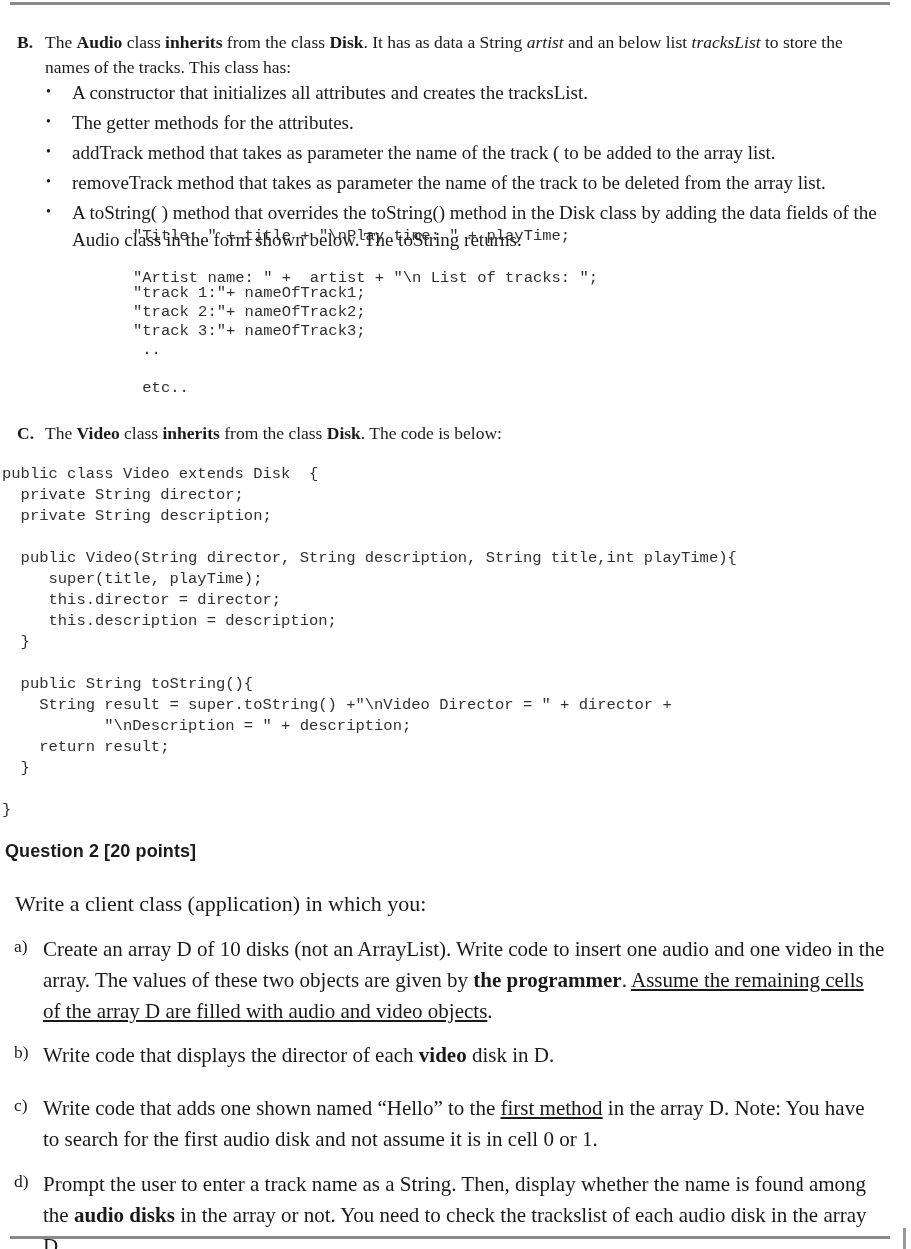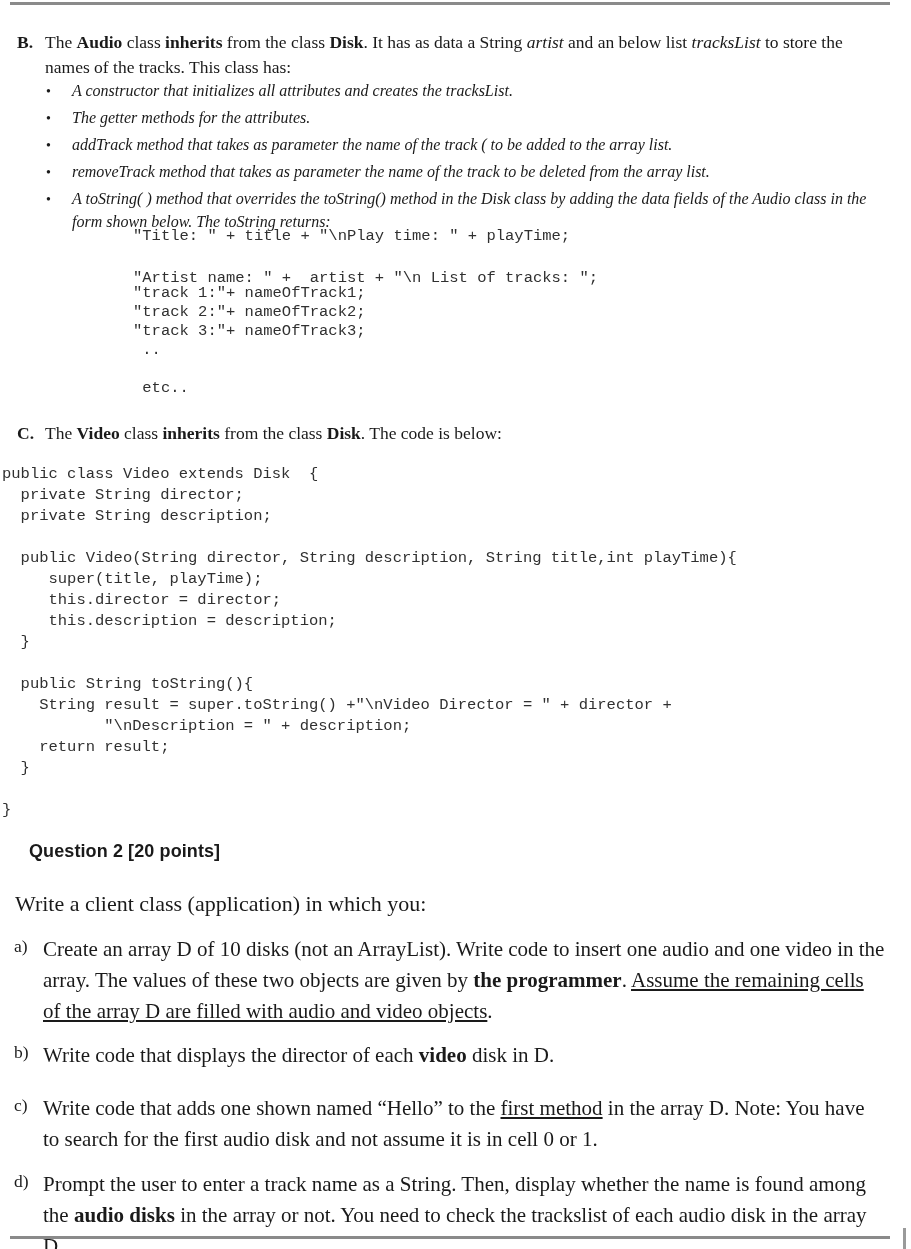--- a/index.html
+++ b/index.html
@@ -83,41 +83,40 @@
     align-items: flex-start;
     margin-bottom: 3px;
   }
   .bullet-dot {
     flex: 0 0 26px;
     font-size: 14px;
     line-height: 1.72;
   }
   .bullet-text {
     flex: 1 1 auto;
-    font-size: 16px;
-    line-height: 1.42;
-    font-style: italic;
+    font-size: 19px;
+    line-height: 1.42;
   }
 
   
   .code {
     position: absolute;
     font-family: "Liberation Mono", "DejaVu Sans Mono", monospace;
     font-size: 15.5px;
     line-height: 21px;
     white-space: pre;
     color: #303030;
   }
   .code-snippet { left: 133px; }
   .code-java    { left: 2px; }
 
   
   .q-heading {
     position: absolute;
-    left: 29px;
+    left: 5px;
     font-family: "Liberation Sans", "DejaVu Sans", sans-serif;
     font-weight: bold;
     font-size: 18px;
     letter-spacing: 0.1px;
     text-align: center;
   }
   .q-intro {
     position: absolute;
     left: 15px;
     font-size: 22px;

